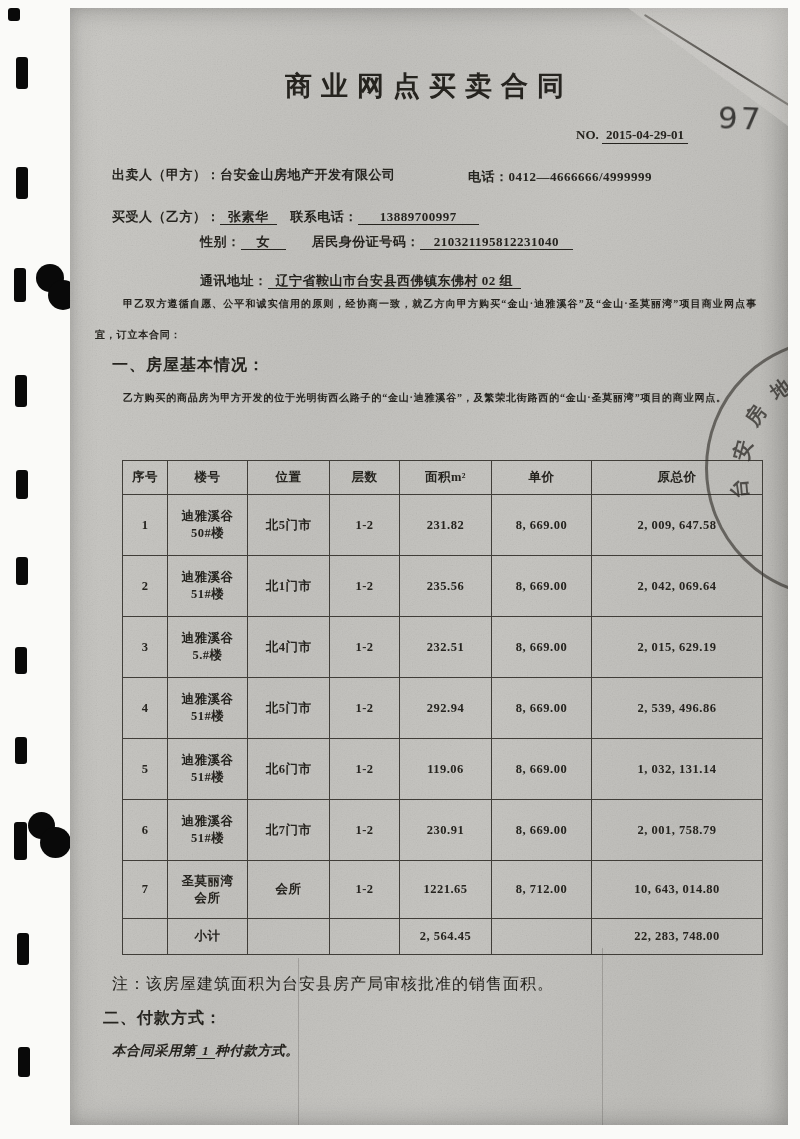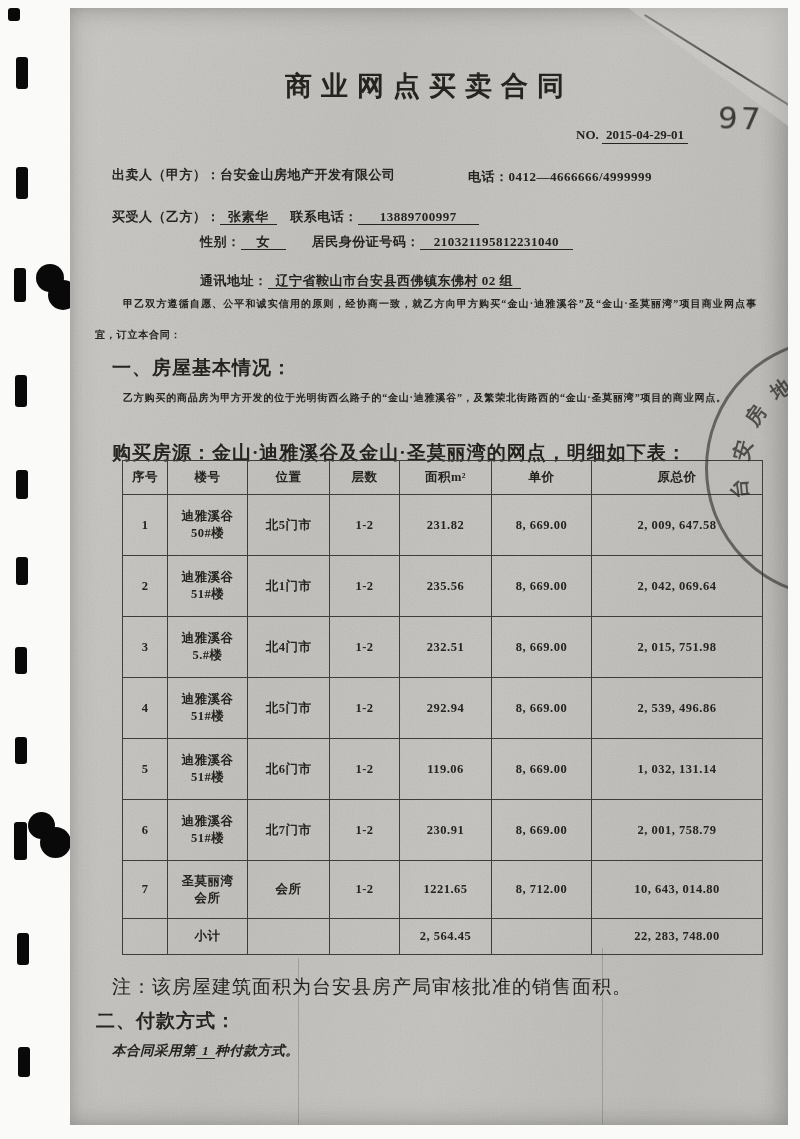--- a/index.html
+++ b/index.html
@@ -28,21 +28,21 @@
 
   .title { position:absolute; top:60px; left:0; width:100%; text-align:center;
     font-size:27px; font-weight:900; letter-spacing:9px; filter:blur(.45px); }
   .no-line { position:absolute; top:119px; left:506px; font-size:13px; font-weight:700; }
   .no-line .fill { padding:0 4px 1px; }
   .hand97 { position:absolute; top:92px; left:648px; font-family:"DejaVu Sans",sans-serif;
     font-size:31px; font-weight:400; color:#3c3b39; letter-spacing:3px; transform:rotate(2deg); filter:blur(.3px); }
 
   .para { position:absolute; font-size:10px; font-weight:700; line-height:31px;
     text-indent:28px; letter-spacing:.8px; text-align:justify; }
-  .sect { position:absolute; font-size:19px; font-weight:900; letter-spacing:1px; }
+  .sect { position:absolute; font-size:16px; font-weight:900; letter-spacing:1px; }
 
   
   table.grid { position:absolute; left:52px; top:452px; width:640px;
     border-collapse:collapse; table-layout:fixed; }
   table.grid td { border:1.6px solid #413e39; font-size:12.5px; font-weight:700;
     text-align:center; letter-spacing:.5px; padding:1px 2px; color:#26241f; }
   table.grid .hdr td { height:34px; }
   table.grid .r td { height:61px; }
   table.grid .r7 td { height:58px; }
   table.grid .sub td { height:36px;font-family:Liberation Serif, serif; }
@@ -106,21 +106,20 @@
       <span>性别：</span><span class="fill" style="padding:0 16px;">女</span>
       <span style="margin-left:22px;">居民身份证号码：</span><span class="fill" style="padding:0 14px;">210321195812231040</span>
     </div>
     <div class="line ink" style="top:264px;left:130px;">
       <span>通讯地址：</span><span class="fill">辽宁省鞍山市台安县西佛镇东佛村 02 组</span>
     </div>
 
     <div class="para ink" style="top:280px;left:25px;width:662px;">甲乙双方遵循自愿、公平和诚实信用的原则，经协商一致，就乙方向甲方购买“金山·迪雅溪谷”及“金山·圣莫丽湾”项目商业网点事宜，订立本合同：</div>
     <div class="sect ink" style="top:347px;left:42px;">一、房屋基本情况：</div>
     <div class="para ink" style="top:374px;left:25px;width:674px;">乙方购买的商品房为甲方开发的位于光明街西么路子的“金山·迪雅溪谷”，及繁荣北街路西的“金山·圣莫丽湾”项目的商业网点。</div>
-    <div class="sect ink" style="top:432px;left:42px;font-weight:700;">购买房源：金山·迪雅溪谷及金山·圣莫丽湾的网点，明细如下表：</div>
 
     <table class="grid ink">
       <colgroup>
         <col style="width:45px">
           <col style="width:80px">
           <col style="width:82px">
           <col style="width:70px">
         <col style="width:92px">
           <col style="width:100px">
           <col style="width:171px">
@@ -162,21 +161,21 @@
           <tr class="r">
         <td>3</td>
         <td>
               <span class="b2">迪雅溪谷</span>
               <span class="b2">5.#楼</span>
             </td>
         <td>北4门市</td>
         <td>1-2</td>
         <td>232.51</td>
         <td>8, 669.00</td>
-        <td class="money">2, 015, 751.98</td>
+        <td class="money">2, 015, 629.19</td>
       </tr>
           <tr class="r">
         <td>4</td>
         <td>
               <span class="b2">迪雅溪谷</span>
               <span class="b2">51#楼</span>
             </td>
         <td>北5门市</td>
         <td>1-2</td>
         <td>292.94</td>
@@ -227,21 +226,21 @@
           <td></td>
           <td></td>
           <td>2, 564.45</td>
           <td></td>
           <td class="money">22, 283, 748.00</td>
         </tr>
       </tbody>
     </table>
 
     <div class="sect ink" style="top:966px;left:42px;font-weight:400;">注：该房屋建筑面积为台安县房产局审核批准的销售面积。</div>
-    <div class="sect ink" style="top:1000px;left:26px;text-align:center;">二、付款方式：</div>
+    <div class="sect ink" style="top:1000px;left:33px;text-align:center;">二、付款方式：</div>
     <div class="line ink" style="top:1034px;left:42px;font-size:13.5px;font-style:italic;">
       <span>本合同采用第</span><span class="fill" style="padding:0 6px;">1</span><span>种付款方式。</span>
     </div>
 
     <div class="seal">
       <span style="left:22px;top:134px;transform:rotate(-95deg);">台</span>
       <span style="left:25px;top:96px;transform:rotate(-75deg);">安</span>
       <span style="left:38px;top:61px;transform:rotate(-55deg);">房</span>
       <span style="left:63px;top:35px;transform:rotate(-35deg);">地</span>
 

